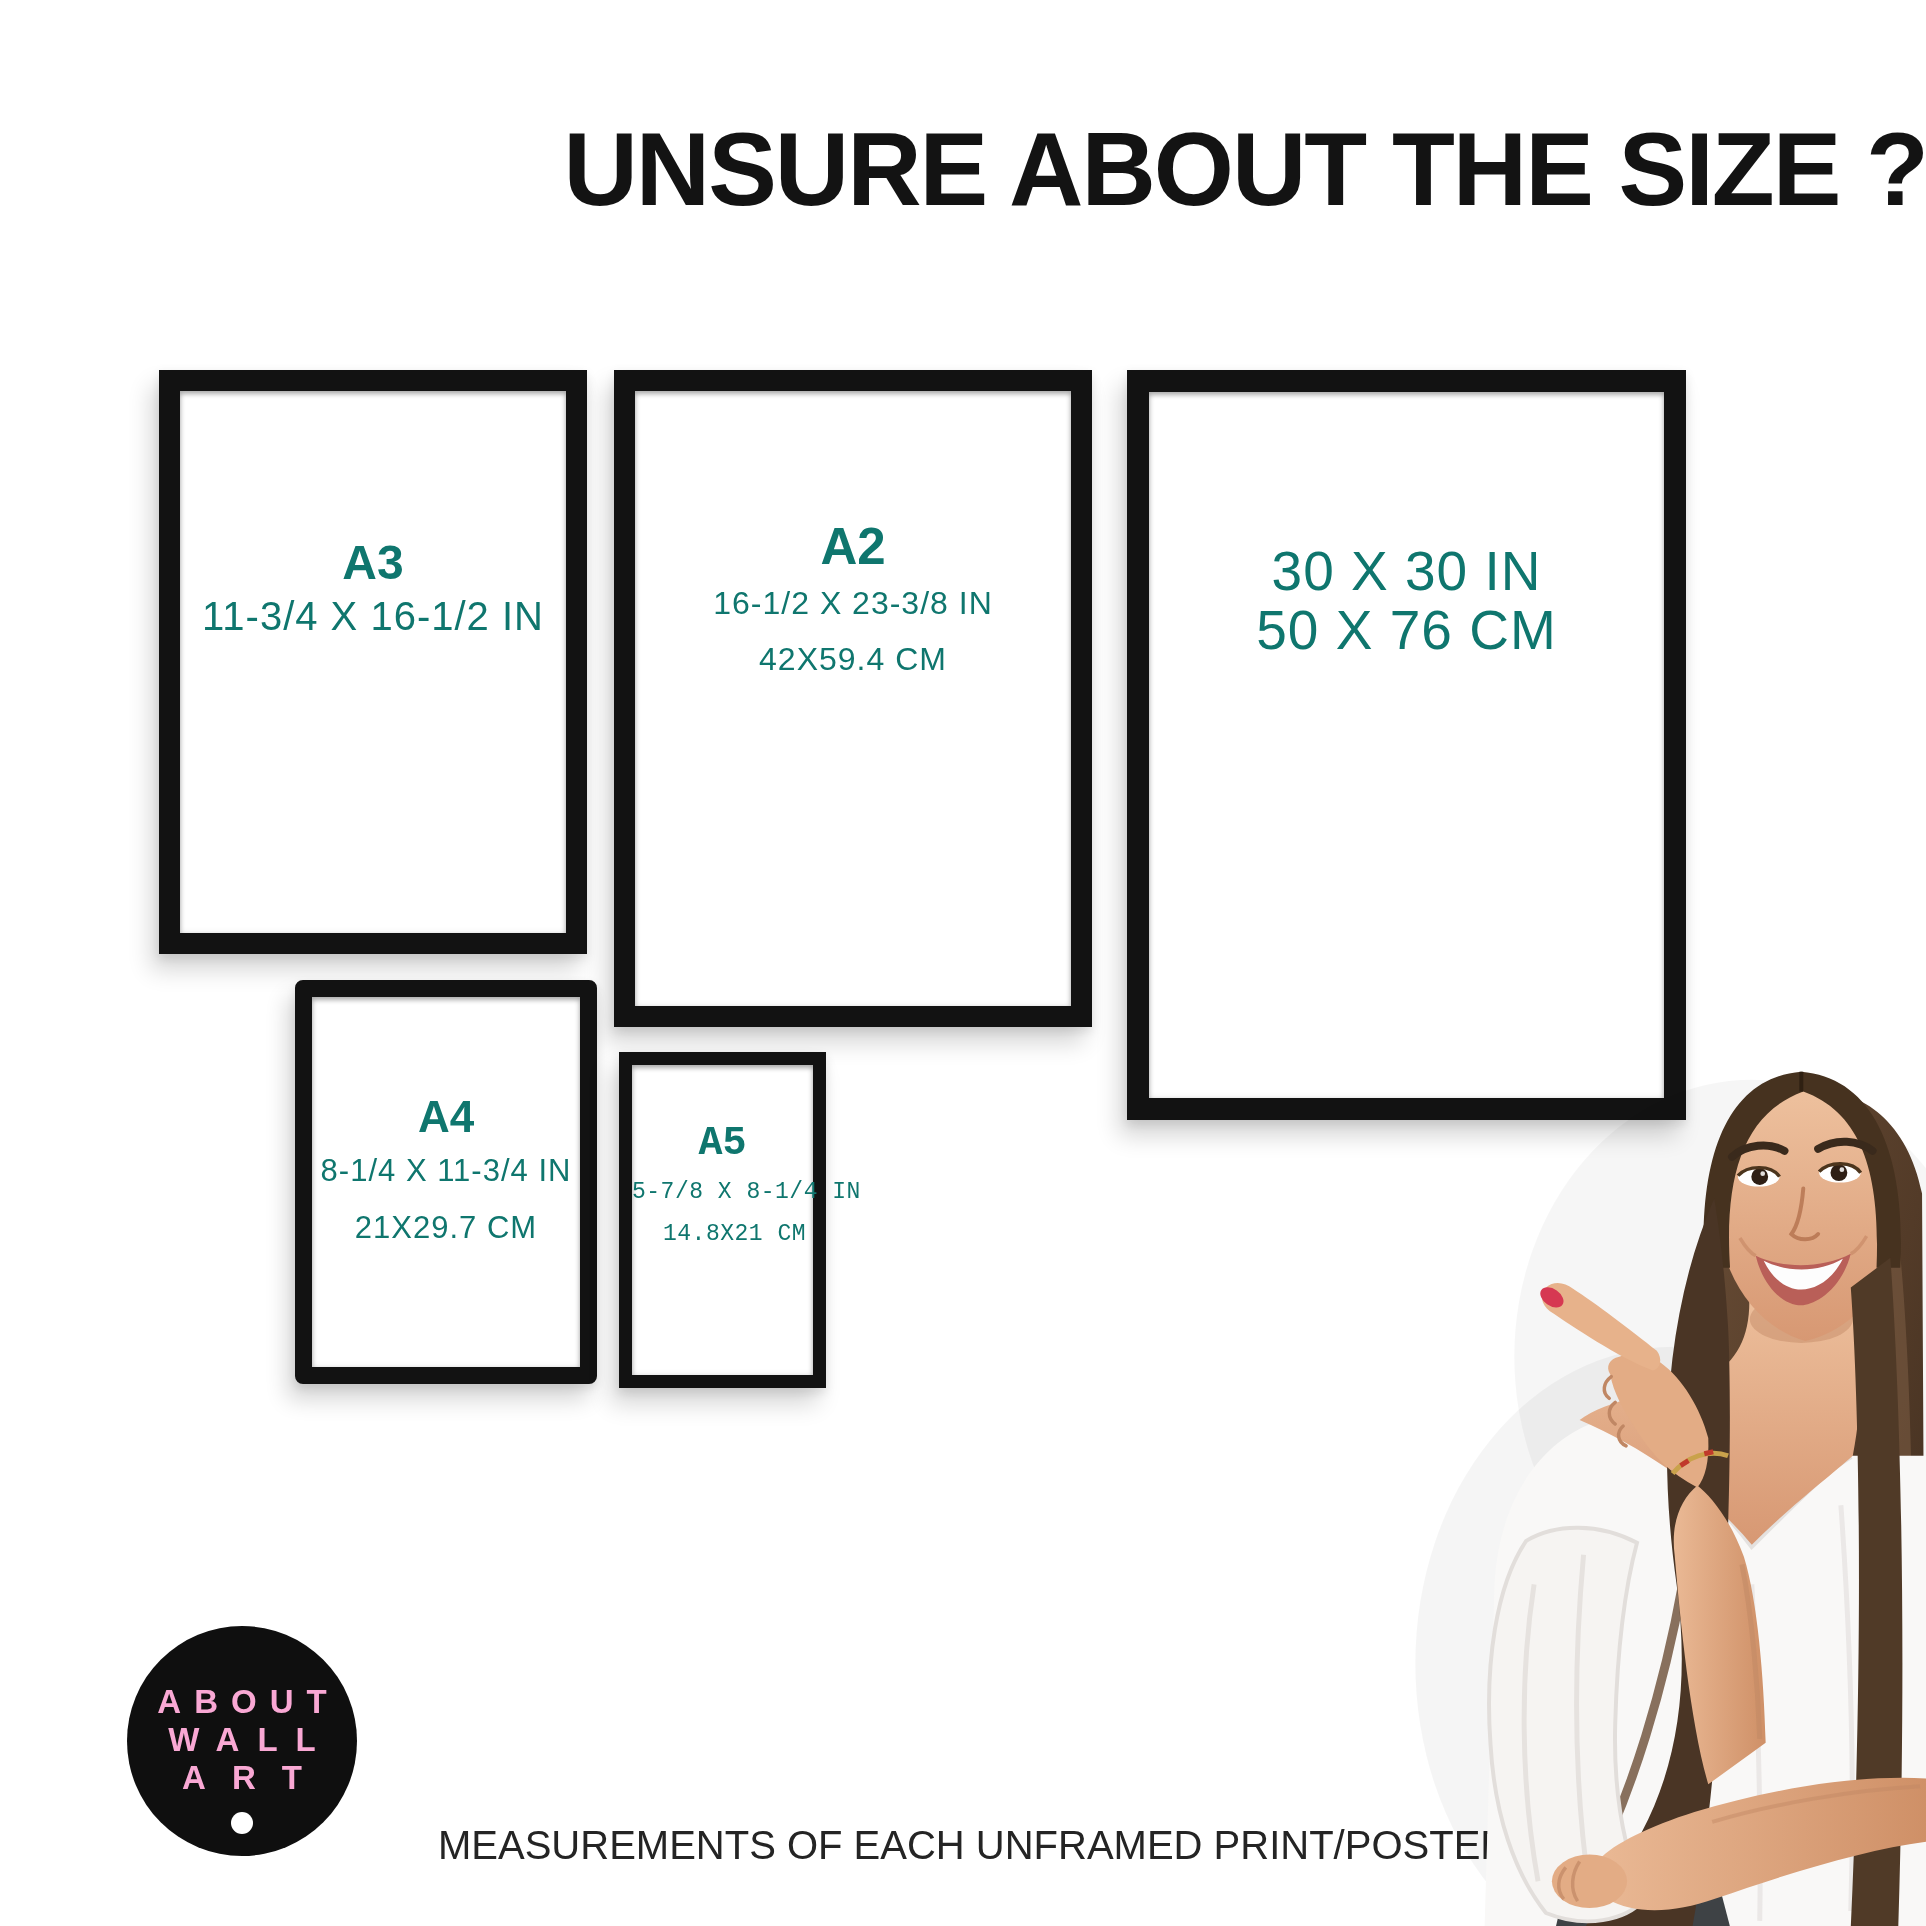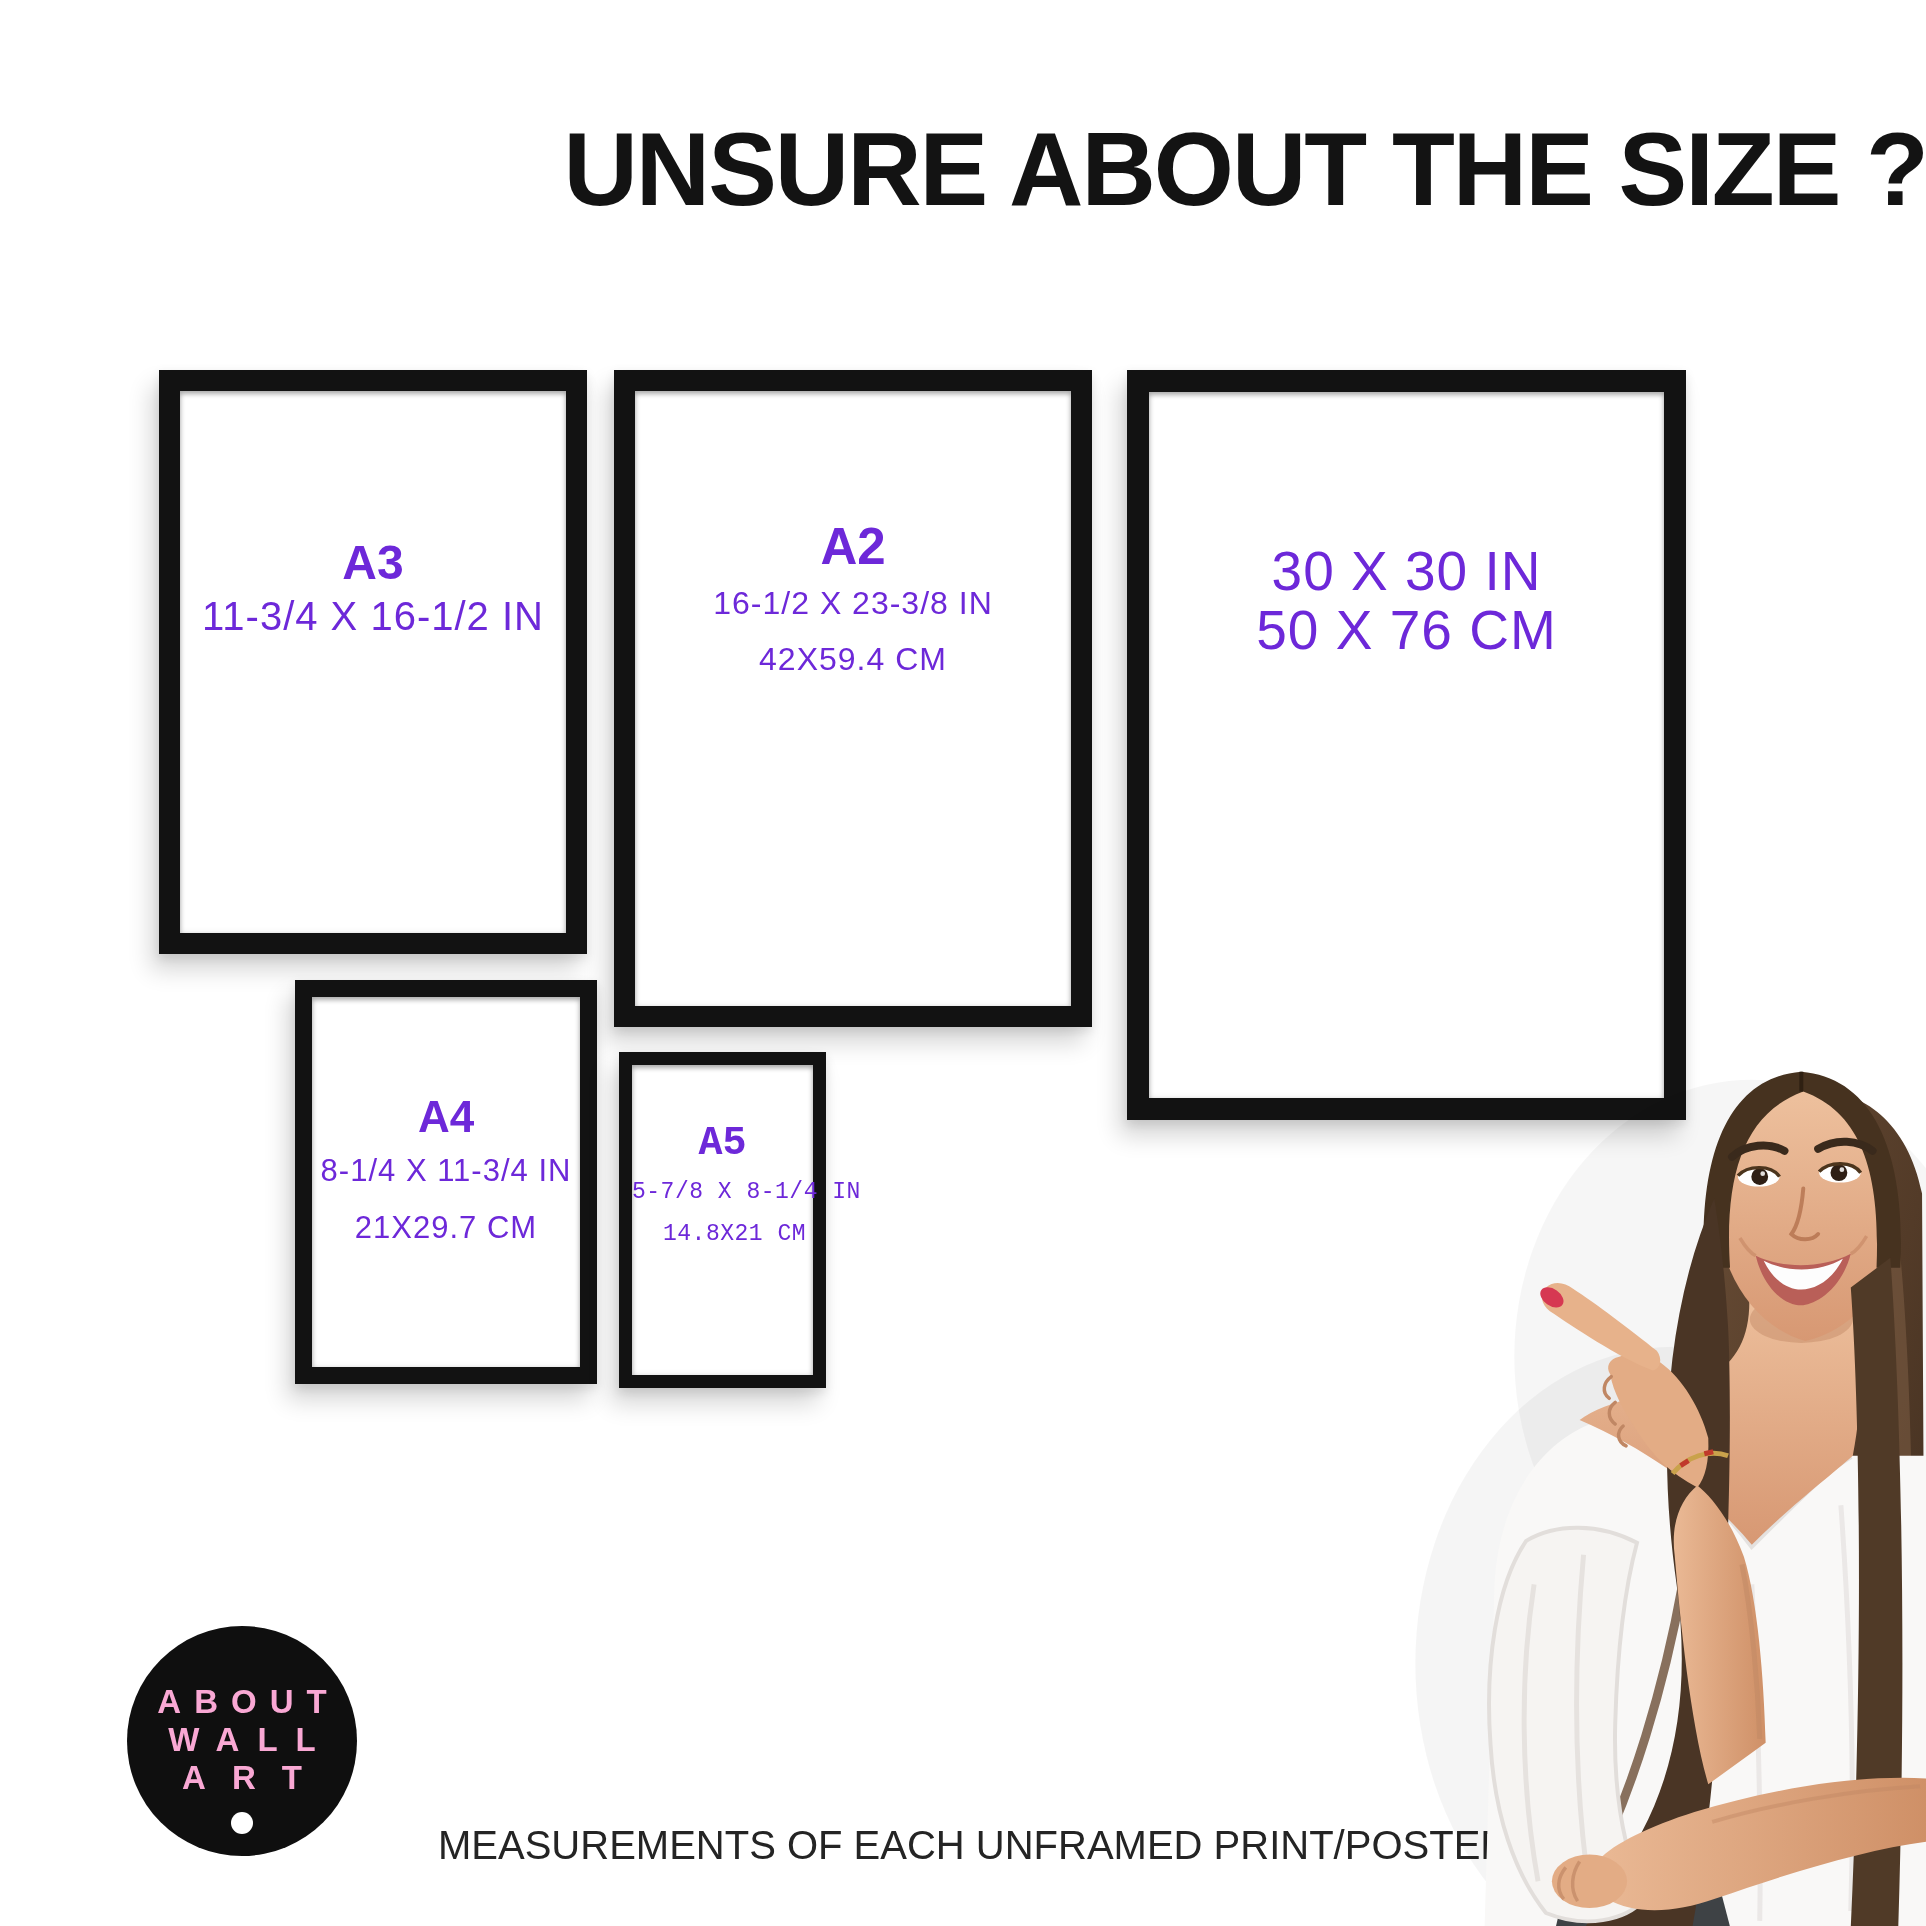--- a/index.html
+++ b/index.html
@@ -16,23 +16,23 @@
   
   .frame{
     position:absolute; box-sizing:border-box; background:#ffffff;
     border-style:solid; border-color:#121212;
     box-shadow:-8px 16px 22px rgba(0,0,0,0.16), 0 4px 10px rgba(0,0,0,0.10),
                inset 0 3px 5px rgba(0,0,0,0.30), inset 0 0 6px rgba(0,0,0,0.10);
   }
   .frame-a3{ left:159px; top:370px; width:428px; height:584px; border-width:21px;}
   .frame-a2{ left:614px; top:370px; width:478px; height:657px; border-width:21px;}
   .frame-poster{ left:1127px; top:370px; width:559px; height:750px; border-width:22px;}
-  .frame-a4{ left:295px; top:980px; width:302px; height:404px; border-width:17px;}
+  .frame-a4{ left:295px; top:980px; width:302px; height:404px; border-width:17px;border-radius:8px;}
   .frame-a5{ left:619px; top:1052px; width:207px; height:336px; border-width:13px;font-family:Liberation Mono, monospace;}
-  .ft{ position:absolute; left:0; right:0; text-align:center; color:#6d28d9; white-space:nowrap;}
+  .ft{ position:absolute; left:0; right:0; text-align:center; color:#0f766e; white-space:nowrap;}
   .lbl{ font-weight:700; }
   .frame-a3 .ft{ top:144px; }
   .frame-a3 .lbl{ font-size:48px; line-height:55px; }
   .frame-a3 .ln{ font-size:40px; line-height:53px; letter-spacing:1px; }
   .frame-a2 .ft{ top:127px; }
   .frame-a2 .lbl{ font-size:51px; line-height:57px; }
   .frame-a2 .ln{ font-size:32px; line-height:56px; letter-spacing:1px; }
   .frame-poster .ft{ top:150px; }
   .frame-poster .ln{ font-size:55px; line-height:59px; letter-spacing:1px; }
   .frame-a4 .ft{ top:94px; }

